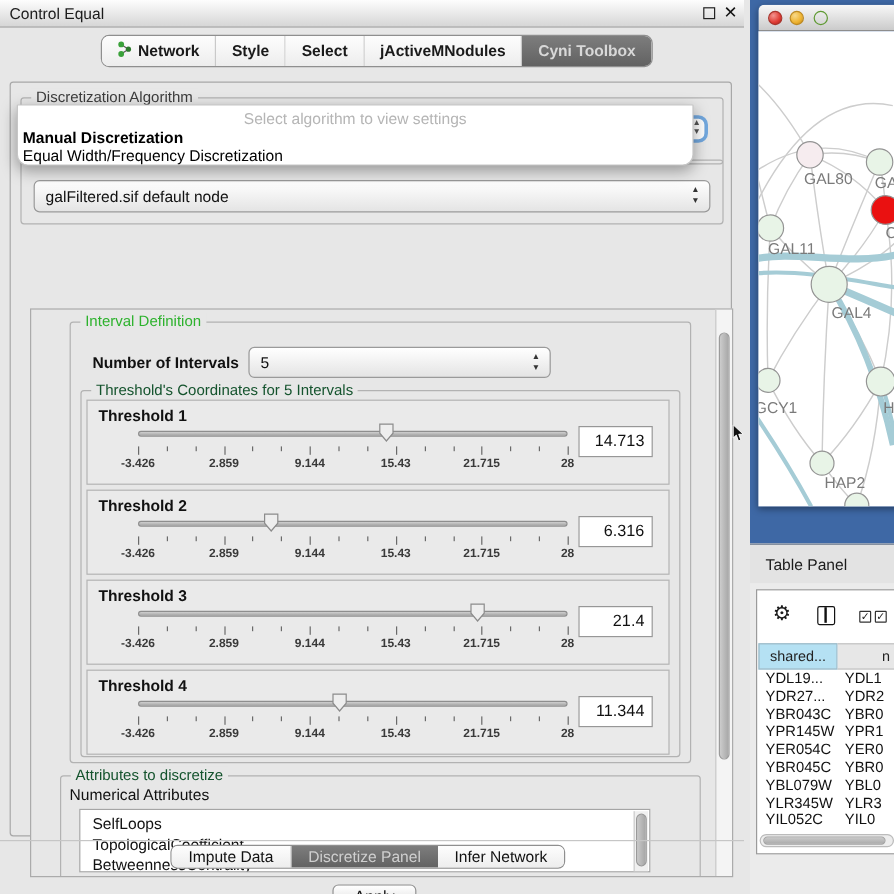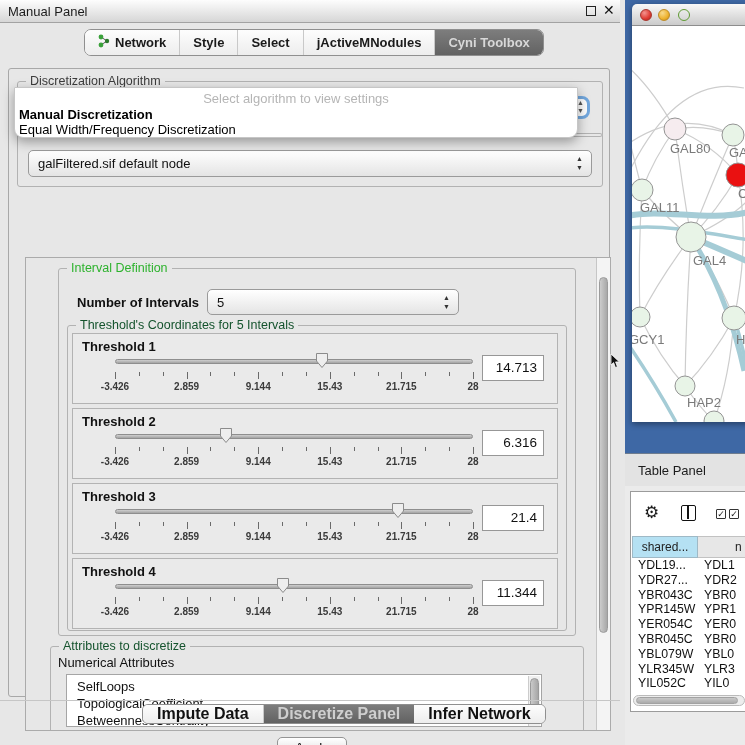--- a/index.html
+++ b/index.html
@@ -83,21 +83,21 @@
   #attr-list .sb .thumb2 { position:absolute; left:1px; top:2px; width:9px; height:44px; border-radius:5px;
     background:linear-gradient(90deg,#c9c9c9,#a6a6a6); border:1px solid #999; }
 
   #apply-btn { position:absolute; left:268px; top:668px; width:70px; height:21px;
     background:linear-gradient(#ffffff,#dadada); border:1px solid #949494; border-radius:5px;
     font-size:13.5px; color:#111; text-align:center; line-height:19px; }
 
   #bottom-line { position:absolute; left:0; top:700px; width:620px; height:1px; background:#c6c6c6; }
   #bottom-tabs { position:absolute; left:142px; top:704px; height:20px; display:flex;
     border:1px solid #8f8f8f; border-radius:6px; overflow:hidden; background:#fff; }
-  .btab { padding:0 14px; font-size:16px; font-weight:bold; color:#111; line-height:18px;
+  .btab { padding:0 14px; font-size:13px; font-weight:normal; color:#111; line-height:18px;
     background:linear-gradient(#fdfdfd,#ededed); border-right:1px solid #c9c9c9; }
   .btab:last-child { border-right:none; }
   .btab.sel { background:linear-gradient(#7d7d7d,#626262); color:#cfcfcf; border-right:none; }
 
   
   #right-side { position:absolute; left:620px; top:0; width:125px; height:745px; background:#e7e7e7; overflow:hidden; }
   #mdi { position:absolute; left:5px; top:0; width:120px; height:453px; background:#3e68a5; }
   #net-window { position:absolute; left:12px; top:4px; width:120px; height:418px; border-radius:5px 5px 0 0;
     box-shadow:0 2px 6px rgba(0,0,0,.4); }
   #net-titlebar { position:absolute; left:0; top:0; width:100%; height:22px; border-radius:5px 5px 0 0;
@@ -130,21 +130,21 @@
   #h-scroll .thumb { position:absolute; left:2px; top:1px; width:102px; height:7px; border-radius:4px;
     background:linear-gradient(#c9c9c9,#ababab); border:1px solid #a2a2a2; }
 
   #cursor { position:absolute; left:610px; top:354px; z-index:60; }
 </style>
 </head>
 <body>
 
 <div id="left-panel">
   <div id="titlebar">
-    <span class="t">Manual Panel</span>
+    <span class="t">Control Equal</span>
     <span id="float-btn"></span>
     <span id="close-btn">✕</span>
   </div>
 
   <div id="top-tabs">
     <div class="tab">
       <span>
         <svg width="12" height="14" viewBox="0 0 12 14">
           <line x1="3" y1="3" x2="9" y2="7" stroke="#5a5a5a" stroke-width="1"></line>
           <line x1="3" y1="11" x2="9" y2="7" stroke="#5a5a5a" stroke-width="1"></line>

